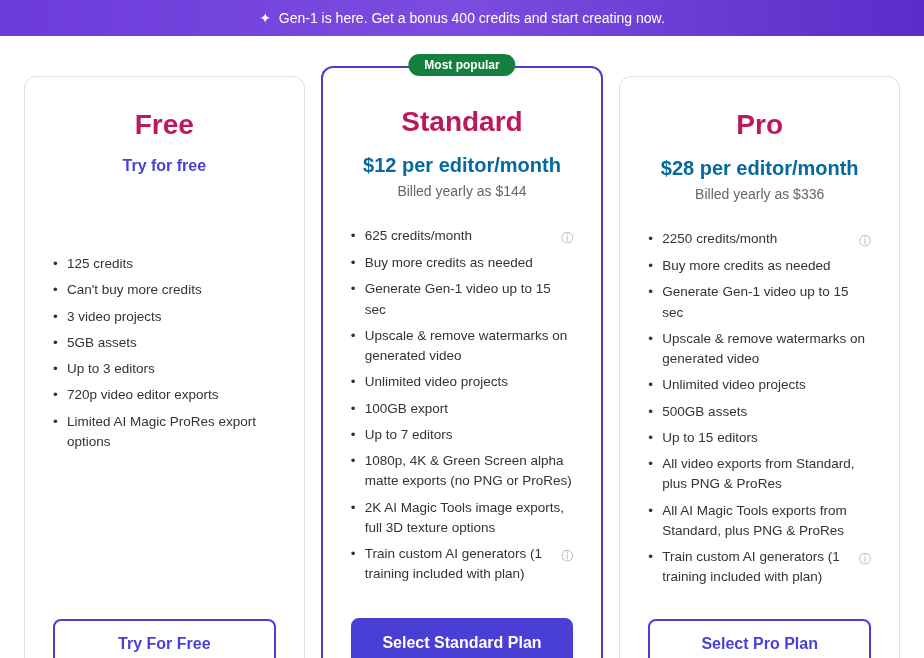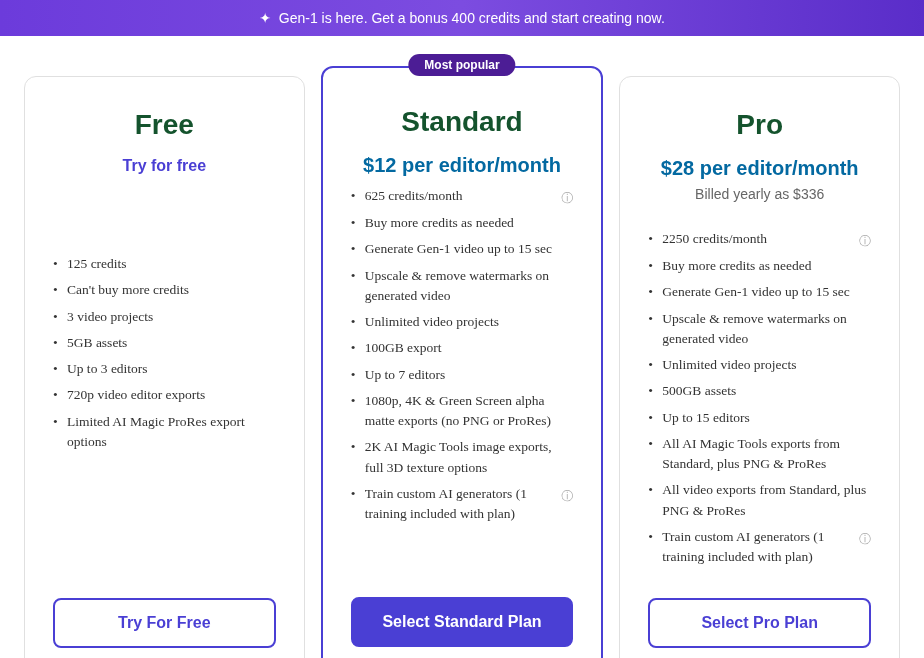--- a/index.html
+++ b/index.html
@@ -50,33 +50,33 @@
       border-radius: 12px;
       margin-top: -10px;
       padding-top: 38px;
     }
 
     .most-popular-badge {
       position: absolute;
       top: -14px;
       left: 50%;
       transform: translateX(-50%);
-      background: #4c1d95;
+      background: #15803d;
       color: white;
       font-size: 12px;
       font-weight: 600;
       padding: 4px 16px;
       border-radius: 20px;
       white-space: nowrap;
     }
 
     .plan-name {
       font-size: 28px;
       font-weight: 700;
-      color: #14532d;
+      color: #be185d;
       text-align: center;
       margin-bottom: 16px;
     }
 
     .plan-try-free {
       color: #4a3fd4;
       font-size: 16px;
       font-weight: 600;
       text-align: center;
       margin-bottom: 16px;
@@ -95,21 +95,20 @@
       font-size: 14px;
       text-align: center;
       margin-bottom: 24px;
     }
 
     .features-list {
       list-style: none;
       padding: 0;
       margin: 0 0 auto 0;
       flex: 1;
-      font-family: Liberation Serif, serif;
     }
 
     .features-list li {
       font-size: 13.5px;
       color: #333;
       padding: 3px 0;
       padding-left: 14px;
       position: relative;
       line-height: 1.5;
     }
@@ -183,20 +182,21 @@
         <li>Up to 3 editors</li>
         <li>720p video editor exports</li>
         <li>Limited AI Magic ProRes export options</li>
       </ul>
       <button class="plan-action-btn btn-outline">Try For Free</button>
     </div>
     <div class="plan-card popular">
       <div class="most-popular-badge">Most popular</div>
       <div class="plan-name">Standard</div>
       <div class="plan-price">$12 per editor/month</div>
+      <div class="plan-billing">Billed yearly as $144</div>
       <ul class="features-list">
         <li>
           <div class="feature-row">
             <span>625 credits/month</span>
             <span class="info-icon">ⓘ</span>
           </div>
         </li>
         <li>Buy more credits as needed</li>
         <li>Generate Gen-1 video up to 15 sec</li>
         <li>Upscale &amp; remove watermarks on generated video</li>
@@ -224,22 +224,22 @@
             <span>2250 credits/month</span>
             <span class="info-icon">ⓘ</span>
           </div>
         </li>
         <li>Buy more credits as needed</li>
         <li>Generate Gen-1 video up to 15 sec</li>
         <li>Upscale &amp; remove watermarks on generated video</li>
         <li>Unlimited video projects</li>
         <li>500GB assets</li>
         <li>Up to 15 editors</li>
+        <li>All video exports from Standard, plus PNG &amp; ProRes</li>
         <li>All AI Magic Tools exports from Standard, plus PNG &amp; ProRes</li>
-        <li>All video exports from Standard, plus PNG &amp; ProRes</li>
         <li>
           <div class="feature-row">
             <span>Train custom AI generators (1 training included with plan)</span>
             <span class="info-icon">ⓘ</span>
           </div>
         </li>
       </ul>
       <button class="plan-action-btn btn-outline">Select Pro Plan</button>
     </div>
   </div>

